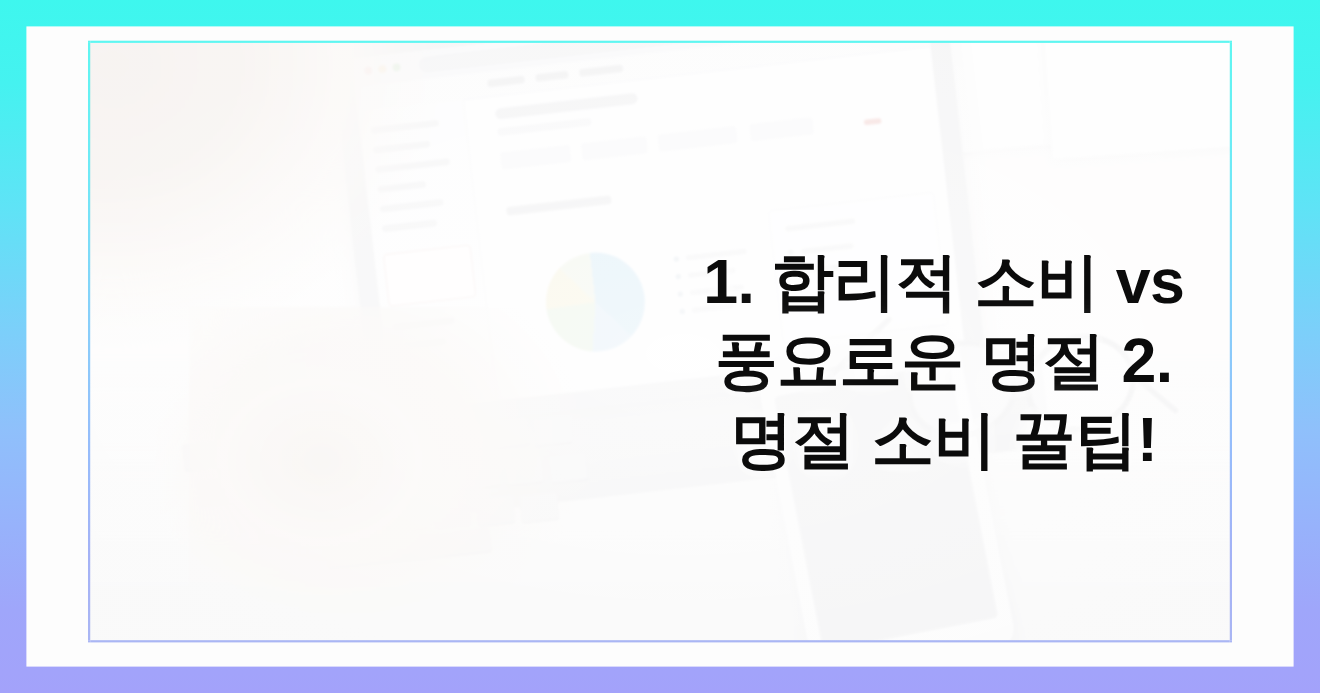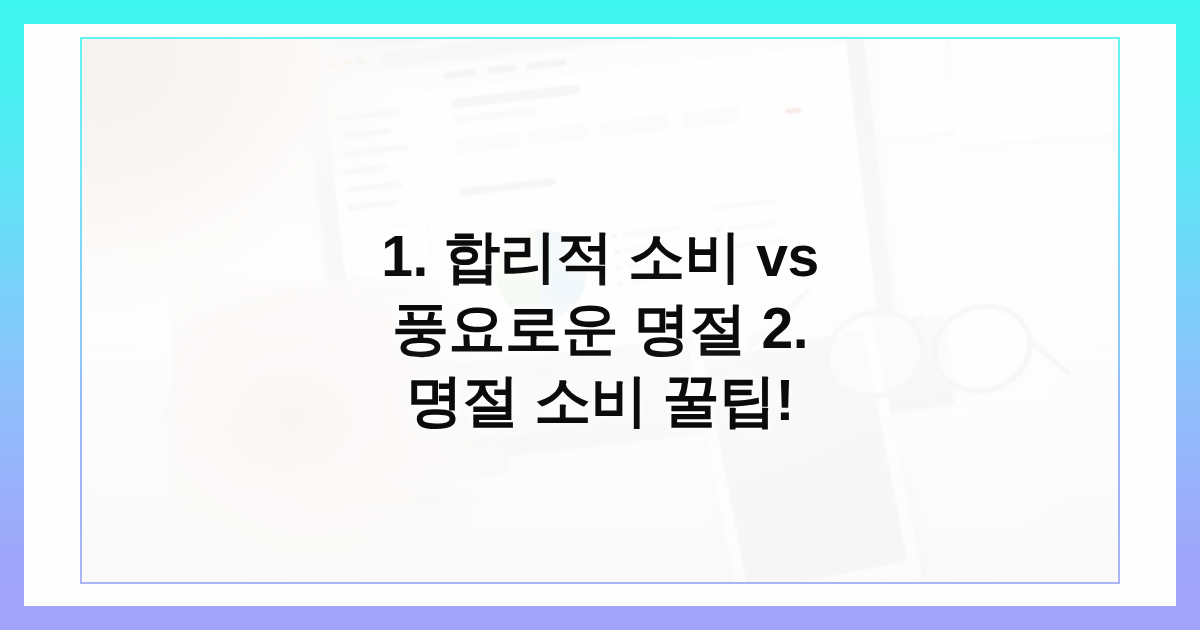--- a/index.html
+++ b/index.html
@@ -410,21 +410,21 @@
 
   
   .title-wrap {
     position: absolute;
     left: 82px;
     top: 39px;
     width: 1036px;
     height: 577px;
     display: flex;
     align-items: center;
-    justify-content: center;
+    justify-content: flex-end;
     z-index: 10;
     pointer-events: none;
   }
   .title {
     width: 520px;
     text-align: center;
     font-family: "Liberation Sans", "DejaVu Sans", sans-serif;
     font-weight: 700;
     font-size: 57px;
     line-height: 72px;

